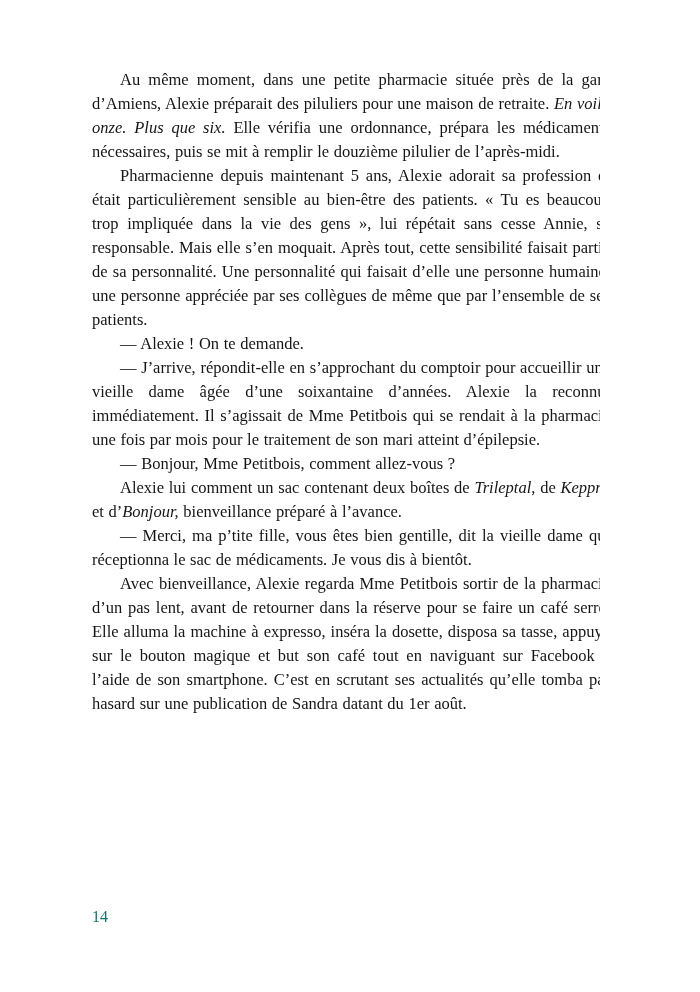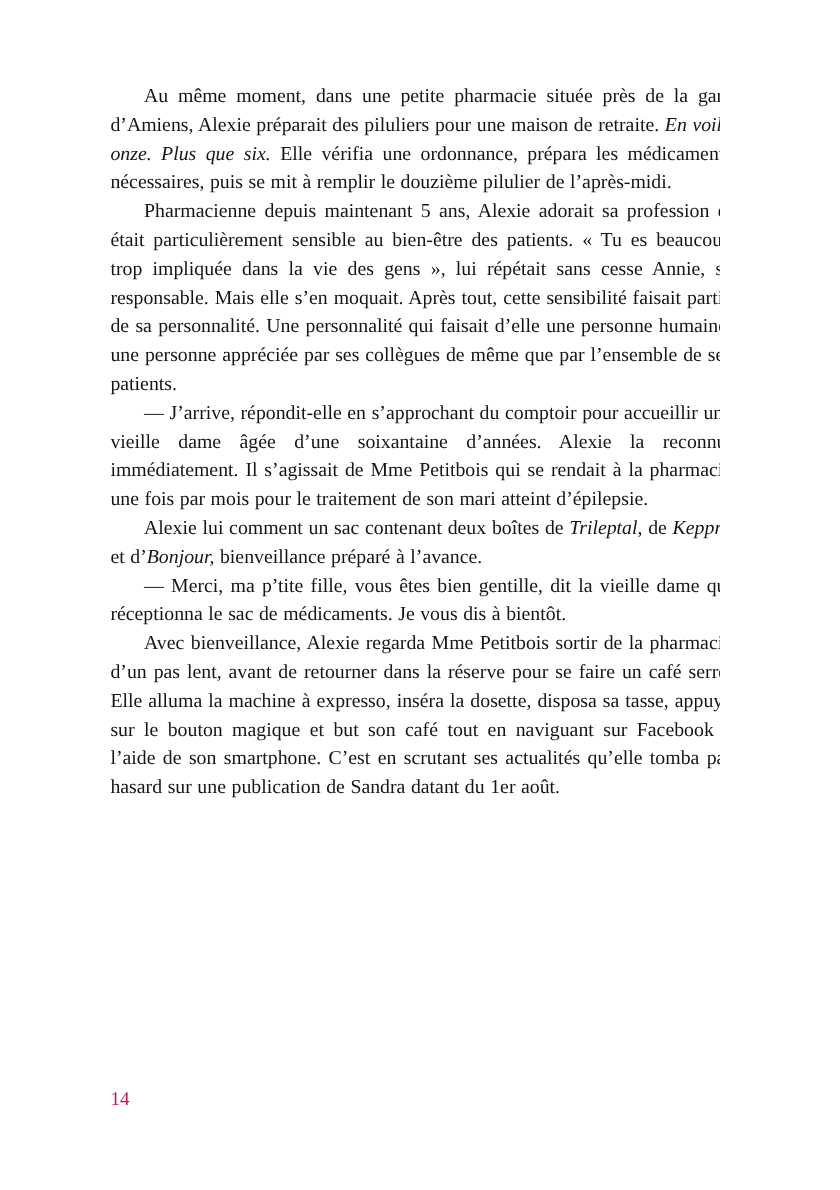--- a/index.html
+++ b/index.html
@@ -38,29 +38,31 @@
   }
   .para .italic {
     font-style: italic;
   }
   .page-number {
     position: absolute;
     left: 92px;
     top: 905px;
     font-size: 16px;
     line-height: 24px;
-    color: #be185d;
+    color: #0f766e;
   }
 </style>
 </head>
 <body>
 
 <div class="page">
   <div class="text-block">
       <p class="para"><span>Au même moment, dans une petite pharmacie située près de la gare d’Amiens, Alexie préparait des piluliers pour une maison de retraite. </span><span class="italic">En voilà onze. Plus que six.</span><span> Elle vérifia une ordonnance, prépara les médicaments nécessaires, puis se mit à remplir le douzième pilulier de l’après-midi.</span></p>
       <p class="para"><span>Pharmacienne depuis maintenant 5 ans, Alexie adorait sa profession et était particulièrement sensible au bien-être des patients. « Tu es beaucoup trop impliquée dans la vie des gens », lui répétait sans cesse Annie, sa responsable. Mais elle s’en moquait. Après tout, cette sensibilité faisait partie de sa personnalité. Une personnalité qui faisait d’elle une personne humaine, une personne appréciée par ses collègues de même que par l’ensemble de ses patients.</span></p>
+      <p class="para"><span>— Alexie ! On te demande.</span></p>
       <p class="para"><span>— J’arrive, répondit-elle en s’approchant du comptoir pour accueillir une vieille dame âgée d’une soixantaine d’années. Alexie la reconnut immédiatement. Il s’agissait de Mme Petitbois qui se rendait à la pharmacie une fois par mois pour le traitement de son mari atteint d’épilepsie.</span></p>
+      <p class="para"><span>— Bonjour, Mme Petitbois, comment allez-vous ?</span></p>
       <p class="para"><span>Alexie lui comment un sac contenant deux boîtes de </span><span class="italic">Trileptal</span><span>, de </span><span class="italic">Keppra</span><span> et d’</span><span class="italic">Bonjour,</span><span> bienveillance préparé à l’avance.</span></p>
       <p class="para"><span>— Merci, ma p’tite fille, vous êtes bien gentille, dit la vieille dame qui réceptionna le sac de médicaments. Je vous dis à bientôt.</span></p>
       <p class="para"><span>Avec bienveillance, Alexie regarda Mme Petitbois sortir de la pharmacie d’un pas lent, avant de retourner dans la réserve pour se faire un café serré. Elle alluma la machine à expresso, inséra la dosette, disposa sa tasse, appuya sur le bouton magique et but son café tout en naviguant sur Facebook à l’aide de son smartphone. C’est en scrutant ses actualités qu’elle tomba par hasard sur une publication de Sandra datant du 1er août.</span></p>
     </div>
   <div class="page-number">14</div>
 </div>
 
 </body></html>

